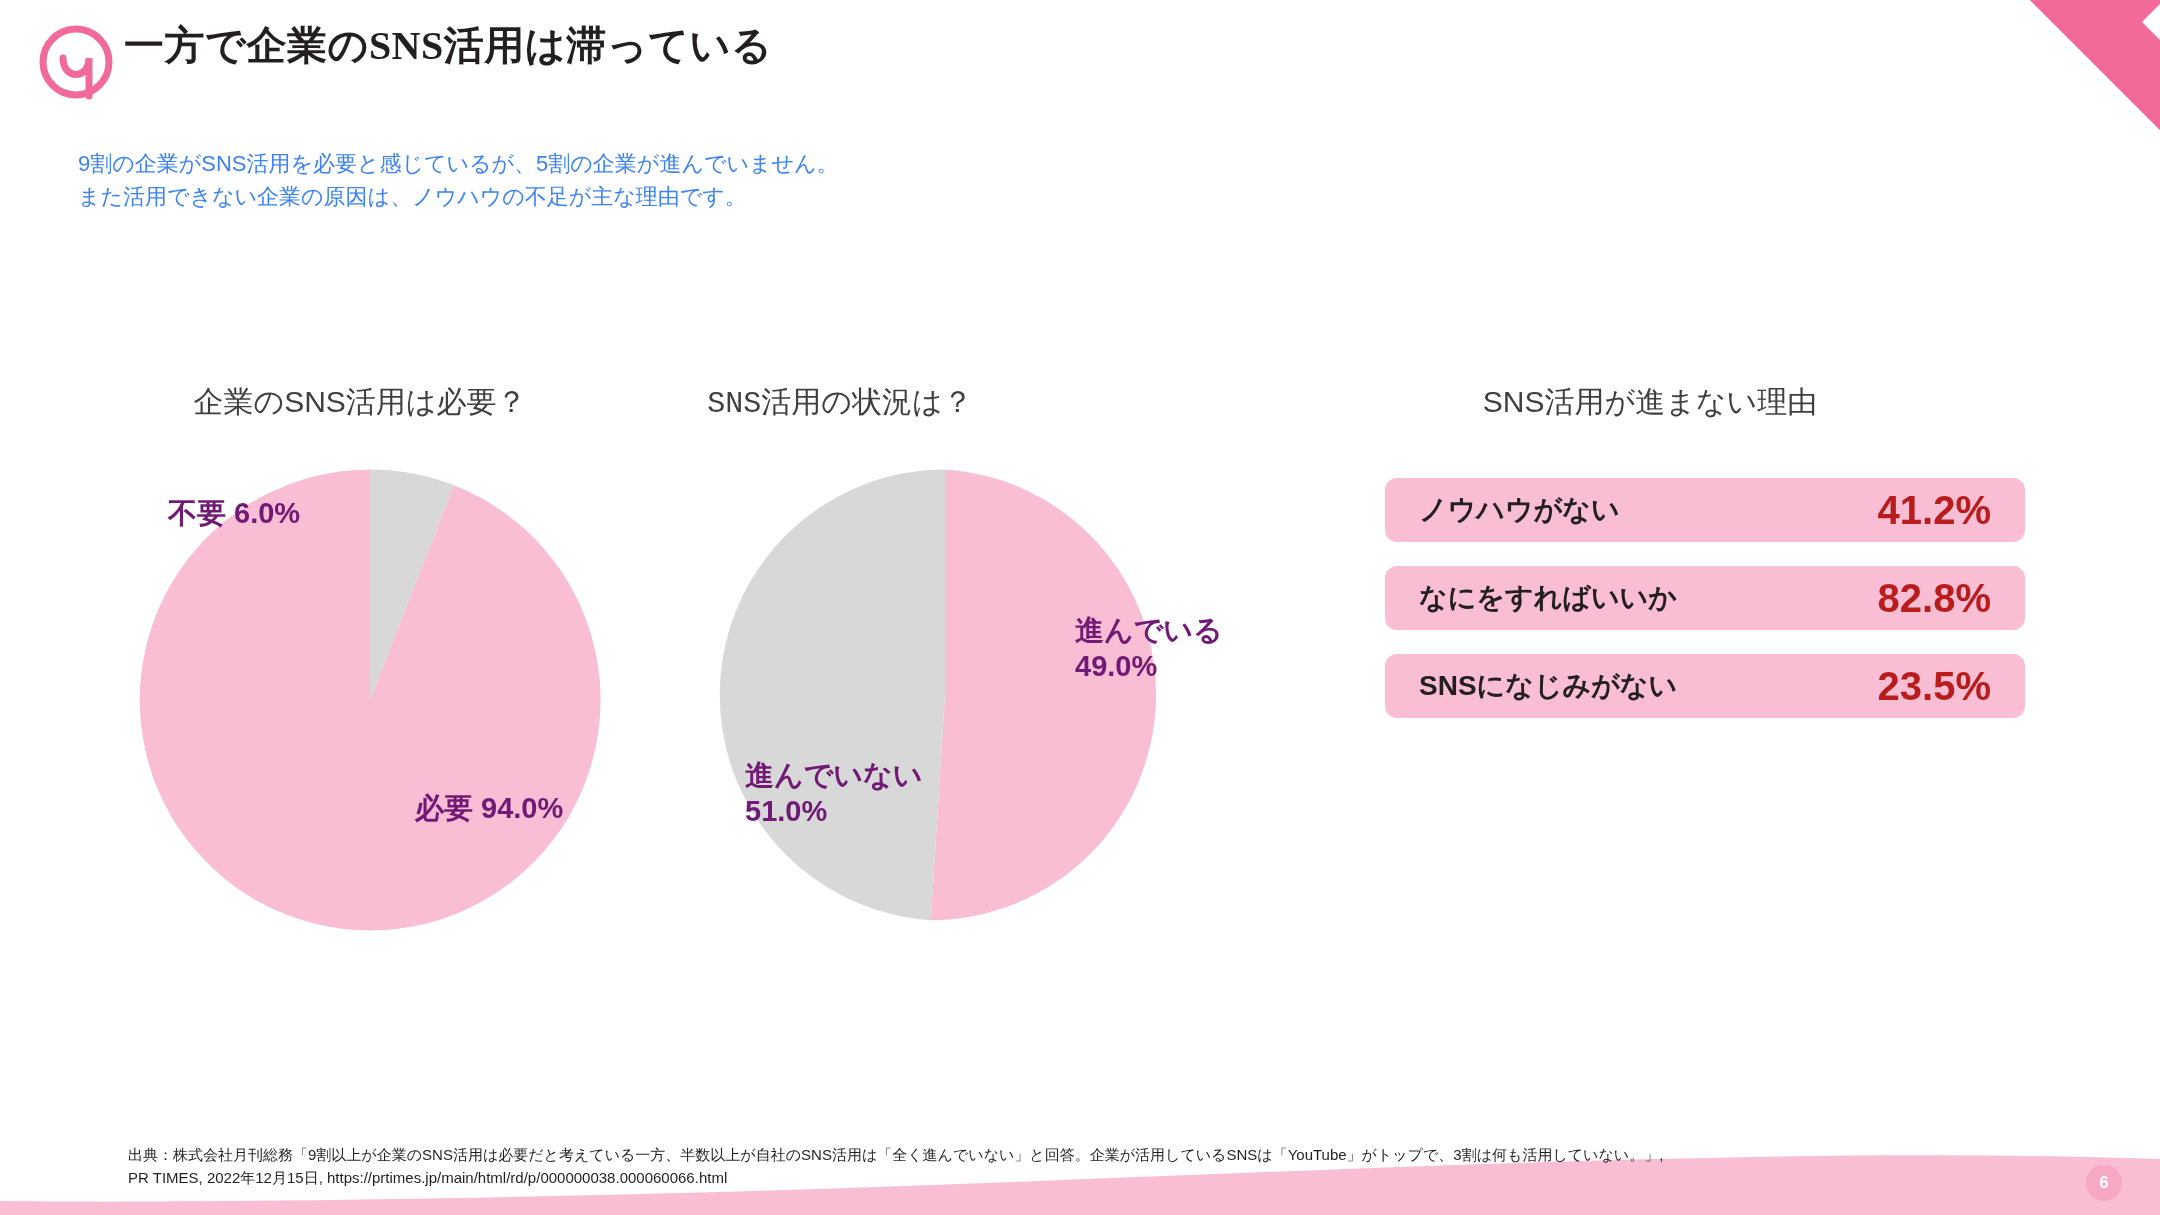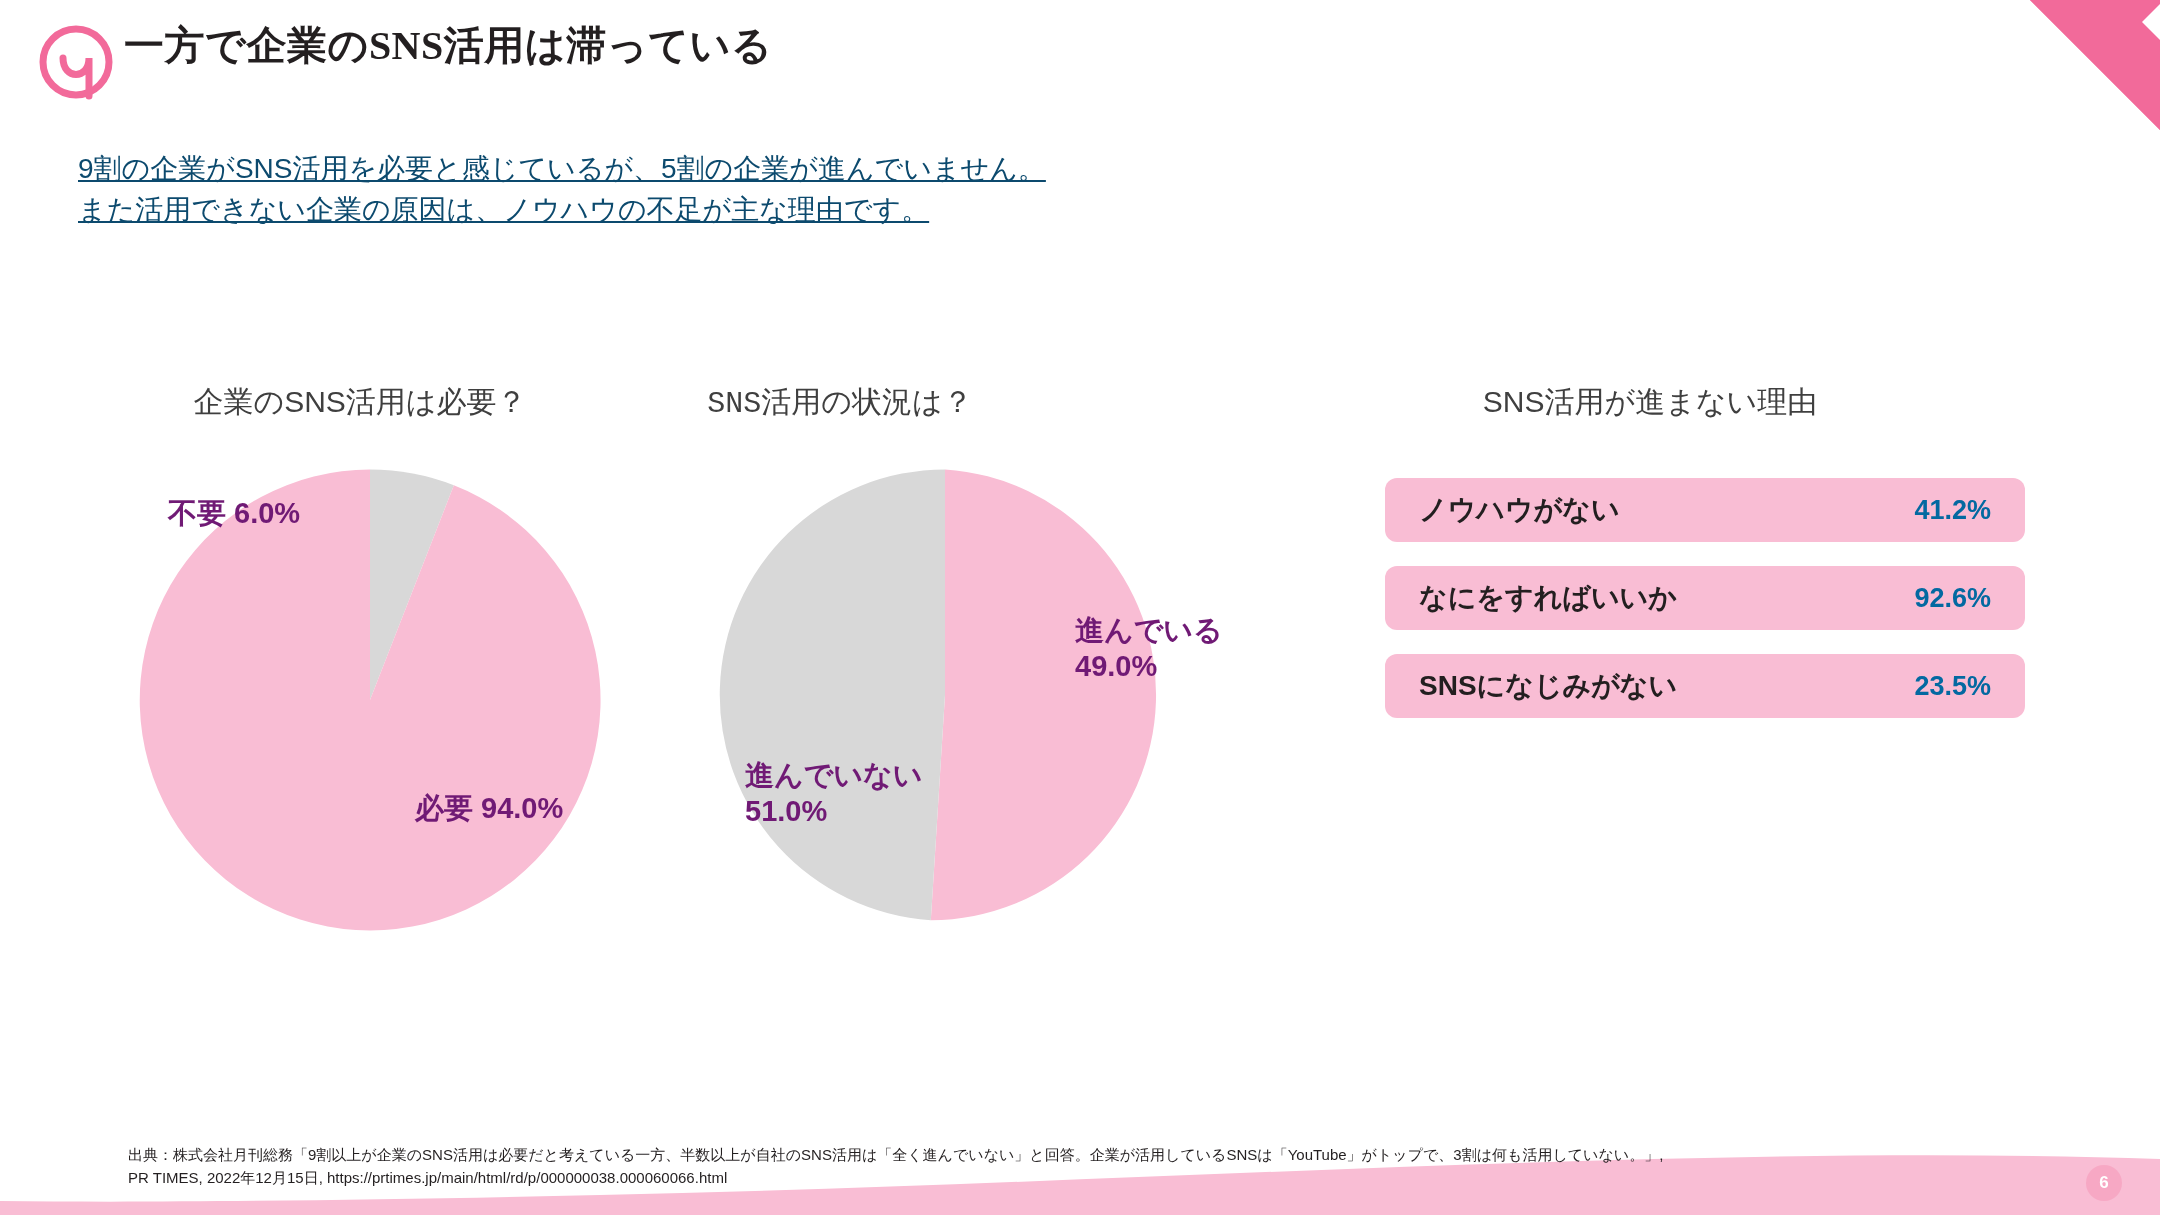--- a/index.html
+++ b/index.html
@@ -51,25 +51,24 @@
     letter-spacing: 0.5px;
     color: #231f20;
     white-space: nowrap;
   }
 
   
   .lead {
     position: absolute;
     top: 148px;
     left: 78px;
-    font-size: 28px;
+    font-size: 22px;
     line-height: 1.48;
-    color: #0c4a6e;
-    white-space: nowrap;
-    text-decoration: underline;
+    color: #3b82f6;
+    white-space: nowrap;
   }
 
   
   .col-title {
     position: absolute;
     font-size: 30px;
     color: #3f3f3f;
     text-align: center;
     white-space: nowrap;
   }
@@ -115,23 +114,23 @@
   }
   .reason-row.two-line { height: 118px; }
   .reason-label {
     font-size: 28px;
     font-weight: bold;
     color: #231f20;
     line-height: 1.32;
     white-space: pre-line;
   }
   .reason-value {
-    font-size: 27px;
-    font-weight: bold;
-    color: #0369a1;
+    font-size: 40px;
+    font-weight: bold;
+    color: #b91c1c;
     white-space: nowrap;
   }
 
   
   .footer-band {
     position: absolute;
     left: 0;
     right: 0;
     bottom: 0;
     height: 62px;
@@ -221,21 +220,21 @@
   <div class="pie-label" id="p2-lab-small" style="white-space:pre-line;">進んでいない
 51.0%</div>
 
   <div class="reasons">
     <div class="reason-row">
       <span class="reason-label">ノウハウがない</span>
       <span class="reason-value">41.2%</span>
     </div>
     <div class="reason-row">
       <span class="reason-label">なにをすればいいか</span>
-      <span class="reason-value">92.6%</span>
+      <span class="reason-value">82.8%</span>
     </div>
     <div class="reason-row">
       <span class="reason-label">SNSになじみがない</span>
       <span class="reason-value">23.5%</span>
     </div>
   </div>
 
   <div class="footer-band">
     <svg width="2160" height="62" viewBox="0 0 2160 62" preserveAspectRatio="none">
       <path d="M0,62 L2160,62 L2160,6 C1700,-10 1150,30 600,42 C380,47 160,50 0,48 Z" fill="#f9bdd4"></path>

